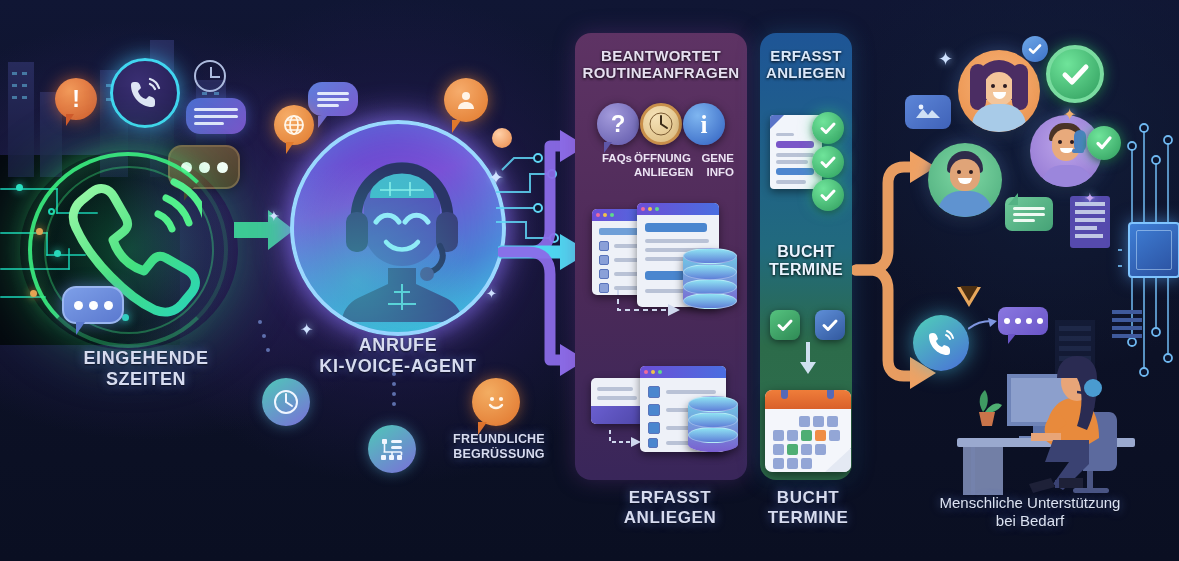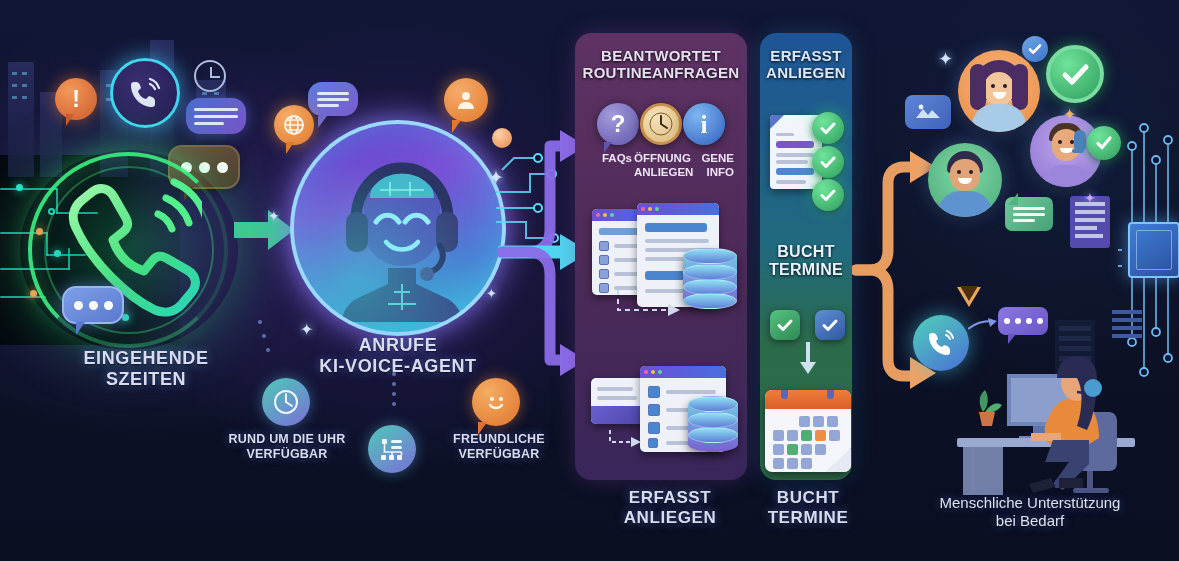--- a/index.html
+++ b/index.html
@@ -377,22 +377,20 @@
 
   <div class="cap" style="left:288px;top:335px;width:220px;font-size:18px;">ANRUFE
 KI-VOICE-AGENT</div>
 
   <div class="circle-icon" style="left:262px;top:378px;width:48px;height:48px;background:linear-gradient(145deg,#4ec9b8,#7a6fd8);box-shadow:0 0 14px rgba(90,180,220,.45);">
     <svg width="30" height="30" viewBox="0 0 30 30" aria-hidden="true">
       <circle cx="15" cy="15" r="11" fill="none" stroke="#f0f6ff" stroke-width="2"></circle>
       <path d="M15 7v8l6 4" stroke="#f0f6ff" stroke-width="2" fill="none" stroke-linecap="round"></path>
     </svg>
   </div>
-  <div class="cap" style="left:216px;top:432px;width:142px;font-size:12.5px;letter-spacing:.2px;">RUND UM DIE UHR
-VERFÜGBAR</div>
 
   <div class="circle-icon" style="left:368px;top:425px;width:48px;height:48px;background:linear-gradient(145deg,#4ec9b8,#7a6fd8);box-shadow:0 0 14px rgba(90,180,220,.45);">
     <svg width="30" height="30" viewBox="0 0 30 30" aria-hidden="true">
       <g fill="#f0f6ff">
         <rect x="5" y="5" width="5" height="5" rx="1"></rect>
           <rect x="14" y="6" width="11" height="3" rx="1.5"></rect>
         <rect x="14" y="12" width="11" height="3" rx="1.5"></rect>
         <rect x="4" y="21" width="5" height="5" rx="1"></rect>
           <rect x="12" y="21" width="5" height="5" rx="1"></rect>
           <rect x="20" y="21" width="5" height="5" rx="1"></rect>
@@ -403,21 +401,21 @@
 
   <div class="circle-icon" style="left:472px;top:378px;width:48px;height:48px;background:radial-gradient(circle at 35% 30%,#f3ad62,#e0742c);box-shadow:0 0 14px rgba(230,130,55,.5);">
     <svg width="30" height="30" viewBox="0 0 30 30" aria-hidden="true">
       <circle cx="11" cy="12" r="2.1" fill="#fff6ea"></circle>
         <circle cx="20" cy="12" r="2.1" fill="#fff6ea"></circle>
       <path d="M9 18c3 4 9 4 12 0" stroke="#fff6ea" stroke-width="2.4" fill="none" stroke-linecap="round"></path>
     </svg>
   </div>
   <div class="abs" style="left:478px;top:422px;width:0;height:0;border-left:9px solid #e0742c;border-bottom:13px solid transparent;"></div>
   <div class="cap" style="left:432px;top:432px;width:134px;font-size:12.5px;letter-spacing:.2px;">FREUNDLICHE
-VERFÜGBAR</div>
+BEGRÜSSUNG</div>
 
   <div class="dotpath" style="left:392px;top:372px;"></div>
   <div class="dotpath" style="left:392px;top:382px;"></div>
   <div class="dotpath" style="left:392px;top:392px;"></div>
   <div class="dotpath" style="left:392px;top:402px;"></div>
   <div class="dotpath" style="left:258px;top:320px;"></div>
   <div class="dotpath" style="left:262px;top:334px;"></div>
   <div class="dotpath" style="left:266px;top:348px;"></div>
 
   <svg class="abs" style="left:498px;top:100px;" width="96" height="300" viewBox="0 0 96 300">

